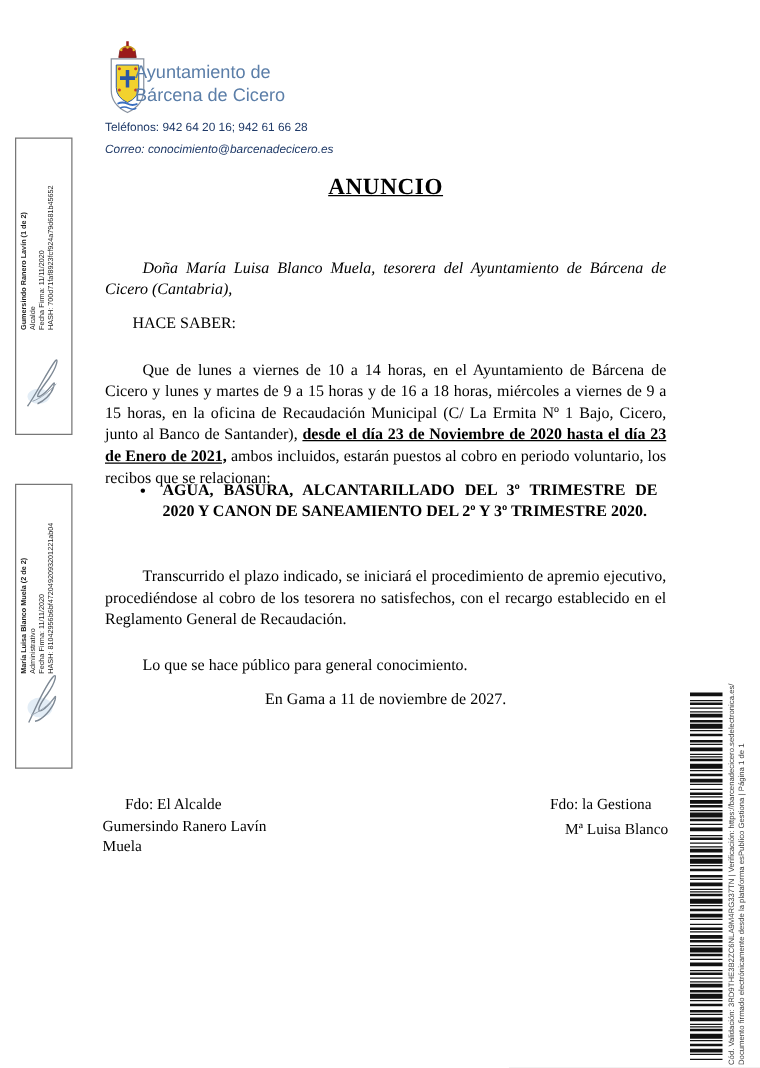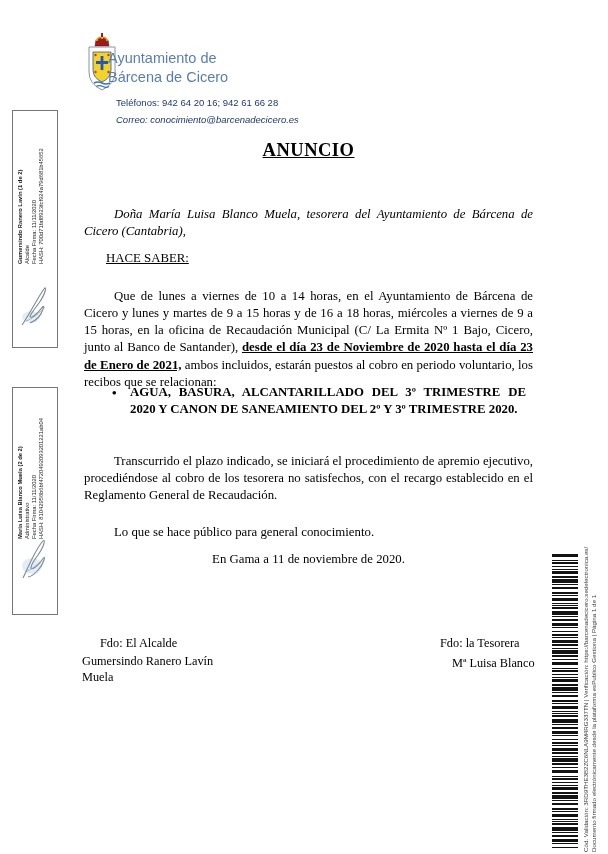--- a/index.html
+++ b/index.html
@@ -5,32 +5,32 @@
   html,body{margin:0;padding:0;background:#e8e8e8;}
   .page{position:relative;width:608px;height:854px;background:#ffffff;overflow:hidden;
         font-family:"Liberation Serif",serif;color:#000;}
 
   
   .logo{position:absolute;left:82px;top:32px;width:40px;height:60px;}
   .orgname{position:absolute;left:108px;top:49px;width:145px;text-align:left;
            font-family:"Liberation Sans",sans-serif;font-size:14.5px;line-height:19px;
            color:#5b7ea8;}
   .contact{position:absolute;left:84px;font-family:"Liberation Sans",sans-serif;
-           font-size:9.5px;color:#1f3a68;margin-left:32px;}
+           font-size:9.5px;color:#1f3a68;}
   .phones{top:97px;}
   .email{top:114px;font-style:italic;}
 
   
   .doc{position:absolute;left:84px;width:449px;font-size:12.8px;line-height:17.2px;}
   .title{top:142px;text-align:center;font-size:18.5px;font-weight:bold;
          text-decoration:underline;letter-spacing:.5px;}
   .just{text-align:justify;text-indent:30px;}
   .intro{top:193px;font-style:italic;}
   .hace{top:250px;}
-  .hace span{margin-left:22px;text-decoration:underline;}
+  .hace span{margin-left:22px;}
   .main{top:275px;}
   .bold-underline{font-weight:bold;text-decoration:underline;}
   .bullet-row{top:384px;display:flex;width:449px;}
   .bullet-dot{margin-left:28px;width:18px;font-weight:bold;font-size:13px;}
   .bullet-text{width:396px;font-weight:bold;text-align:justify;font-size:12.8px;line-height:17.2px;}
   .apremio{top:440px;}
   .publico{top:511px;text-indent:30px;}
   .dateline{top:551px;text-align:center;}
 
   
@@ -111,24 +111,24 @@
 
   <div class="doc bullet-row">
     <div class="bullet-dot">•</div>
     <div class="bullet-text">AGUA, BASURA, ALCANTARILLADO DEL 3º TRIMESTRE DE 2020 Y CANON DE SANEAMIENTO DEL 2º Y  3º TRIMESTRE 2020.</div>
   </div>
 
   <p class="doc just apremio">Transcurrido el plazo indicado, se iniciará el procedimiento de apremio ejecutivo, procediéndose al cobro de los tesorera no satisfechos, con el recargo establecido en el Reglamento General de Recaudación.</p>
 
   <p class="doc publico">Lo que se hace público para general conocimiento.</p>
 
-  <div class="doc dateline">En Gama a 11 de noviembre de 2020.</div>
+  <div class="doc dateline">En Gama a 11 de noviembre de 2027.</div>
 
   <div class="sig sig-role-left">Fdo: El Alcalde</div>
-  <div class="sig sig-role-right">Fdo: la Tesorera</div>
+  <div class="sig sig-role-right">Fdo: la Gestiona</div>
   <div class="sig sig-name-left">
     <span>Gumersindo Ranero Lavín</span>
     <span>Muela</span>
   </div>
   <div class="sig sig-name-right">Mª Luisa Blanco</div>
 
   <div class="stamp stamp1">
     <div class="stamp-rot">
       <div class="s-name">Gumersindo Ranero Lavín (1 de 2)</div>
       <div>Alcalde</div>

